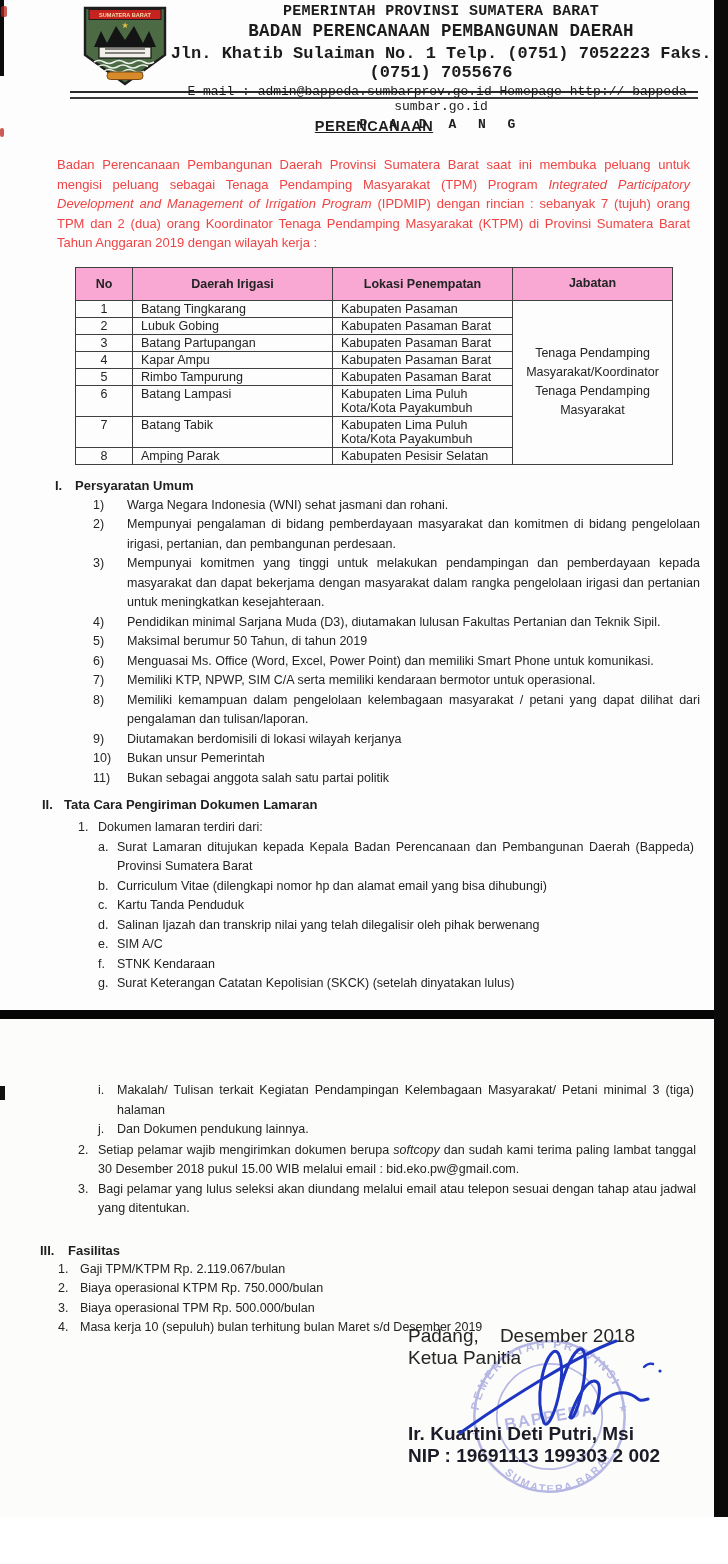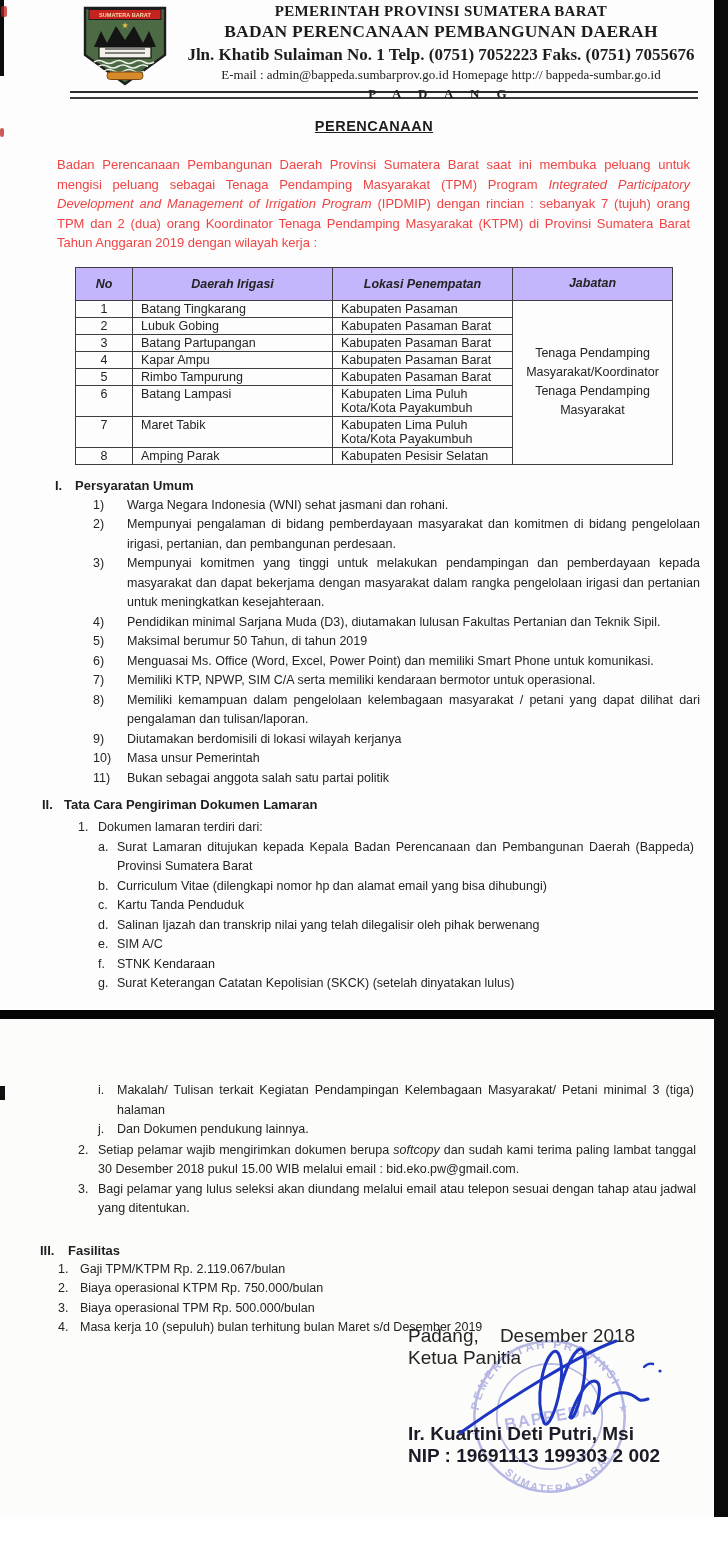--- a/index.html
+++ b/index.html
@@ -10,42 +10,42 @@
   .page2{top:1019px;height:498px;background:#fcfcfb;}
   .band{position:absolute;left:0;top:1010px;width:728px;height:9px;background:#060606;}
   .right-strip{position:absolute;left:714px;top:0;width:14px;height:1517px;background:#0a0a0a;}
   .topleft-strip{position:absolute;left:0;top:0;width:4px;height:76px;background:#0c0c0c;}
   .edge-mark{position:absolute;background:#111;}
   .red-mark{position:absolute;background:rgba(190,35,30,.75);border-radius:2px;}
 
   
   .hdr{position:relative;height:88px;}
   .crest{position:absolute;left:78px;top:5px;}
-  .hdr-text{margin-left:168px;width:546px;text-align:center;font-family:Liberation Serif, serif;color:#1c1c1c;padding-top:3px;}
+  .hdr-text{margin-left:168px;width:546px;text-align:center;font-family:Liberation Mono, monospace;color:#1c1c1c;padding-top:3px;}
   .hdr-l1{font-size:15px;font-weight:bold;letter-spacing:.3px;}
   .hdr-l2{font-size:17.5px;font-weight:bold;letter-spacing:.2px;margin-top:1px;}
   .hdr-l3{font-size:17px;font-weight:bold;margin-top:3px;}
   .hdr-l4{font-size:13px;margin-top:2px;}
   .hdr-city{font-size:13px;font-weight:bold;letter-spacing:7px;margin-top:3px;}
   .dbl-rule{margin:3px 16px 0 70px;height:4px;border-top:2.5px solid #2a2a2a;border-bottom:2px solid #3a3a3a;}
 
   
   .title-wrap{margin:18px 0 0 57px;width:634px;text-align:center;}
   .doc-title{font-size:14.5px;font-weight:bold;letter-spacing:.5px;text-decoration:underline;color:#1e1e1e;}
   .nomor-line{text-align:left;margin:4px 0 0 168px;font-size:13px;color:#2e2e2e;}
   .handwrite{font-family:"DejaVu Sans",sans-serif;font-style:italic;font-weight:600;font-size:14.5px;letter-spacing:1.2px;color:#151515;display:inline-block;transform:rotate(-.6deg);}
 
   
   .intro{margin:20px 24px 0 57px;font-size:13px;line-height:19.5px;text-align:justify;color:#ef4444;}
   .it{font-style:italic;}
 
   
   table.irr{border-collapse:collapse;margin:14px 0 0 75px;font-size:12.5px;color:#242424;}
   table.irr th,table.irr td{border:1.3px solid #3f3f3f;padding:1px 8px;vertical-align:top;}
-  table.irr th{background:#c4b5fd;font-weight:bold;height:30px;vertical-align:middle;text-align:center;font-style:italic;}
+  table.irr th{background:#f9a8d4;font-weight:bold;height:30px;vertical-align:middle;text-align:center;}
   .col-no{width:40px;text-align:center;}
   .col-daerah{width:183px;}
   .col-lokasi{width:163px;}
   .col-jab{width:143px;text-align:center;vertical-align:middle !important;line-height:19px;}
 
   
   .sec-h{display:grid;grid-template-columns:20px 1fr;font-size:13px;font-weight:bold;color:#1f1f1f;}
   .sec1-h{margin:13px 0 3px 55px;}
   .sec2-h{margin:9px 0 0 42px;grid-template-columns:22px 1fr;}
   .sec3-h{margin:24px 0 2px 40px;grid-template-columns:28px 1fr;}
@@ -144,21 +144,21 @@
             <td>Rimbo Tampurung</td>
             <td>Kabupaten Pasaman Barat</td>
           </tr>
         <tr>
             <td class="col-no">6</td>
             <td>Batang Lampasi</td>
             <td>Kabupaten Lima Puluh Kota/Kota Payakumbuh</td>
           </tr>
         <tr>
             <td class="col-no">7</td>
-            <td>Maret Tabik</td>
+            <td>Batang Tabik</td>
             <td>Kabupaten Lima Puluh Kota/Kota Payakumbuh</td>
           </tr>
         <tr>
             <td class="col-no">8</td>
             <td>Amping Parak</td>
             <td>Kabupaten Pesisir Selatan</td>
           </tr>
       </tbody>
     </table>
 
@@ -198,21 +198,21 @@
       <div class="li">
           <span class="mk">8)</span>
           <span class="tx">Memiliki kemampuan dalam pengelolaan kelembagaan masyarakat / petani yang dapat dilihat dari pengalaman dan tulisan/laporan.</span>
         </div>
       <div class="li">
           <span class="mk">9)</span>
           <span class="tx">Diutamakan berdomisili di lokasi wilayah kerjanya</span>
         </div>
       <div class="li">
           <span class="mk">10)</span>
-          <span class="tx">Masa unsur Pemerintah</span>
+          <span class="tx">Bukan unsur Pemerintah</span>
         </div>
       <div class="li">
           <span class="mk">11)</span>
           <span class="tx">Bukan sebagai anggota salah satu partai politik</span>
         </div>
     </div>
 
     <div class="sec-h sec2-h">
       <span>II.</span>
       <span>Tata Cara Pengiriman Dokumen Lamaran</span>

